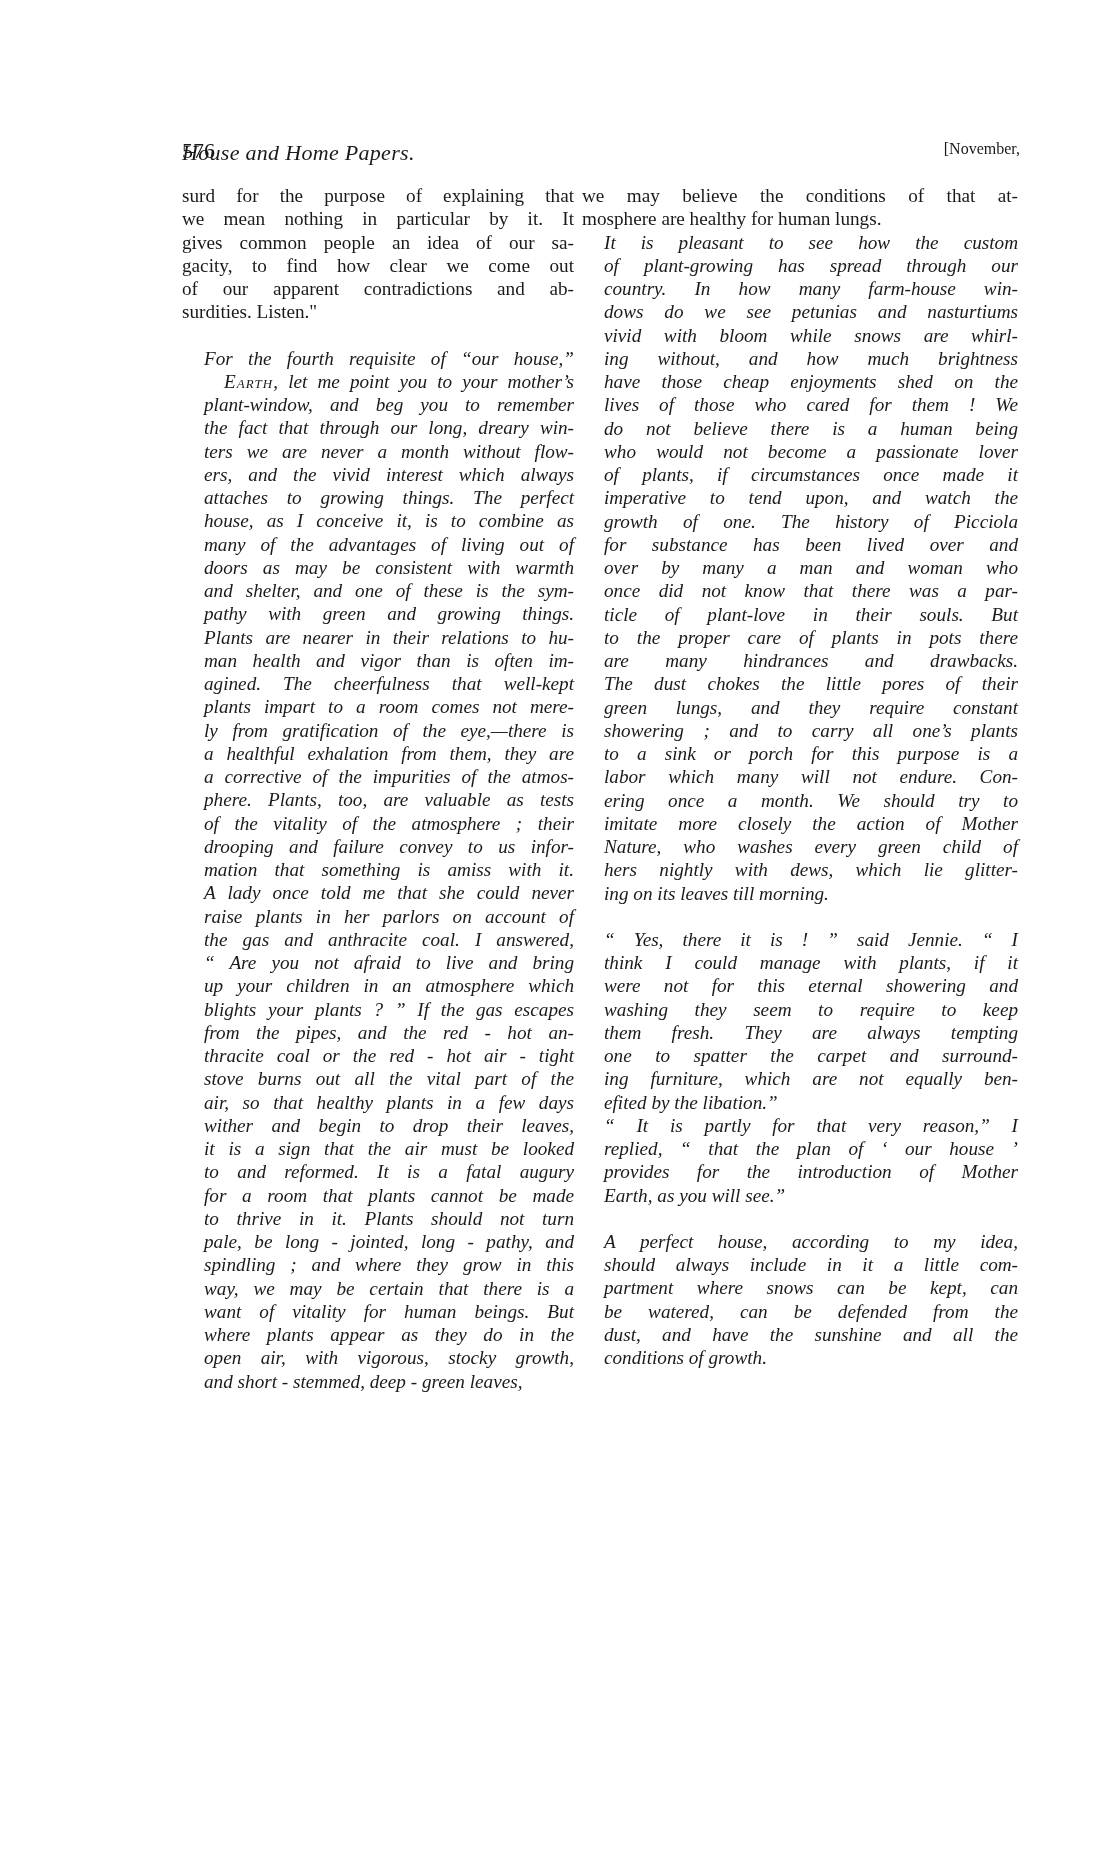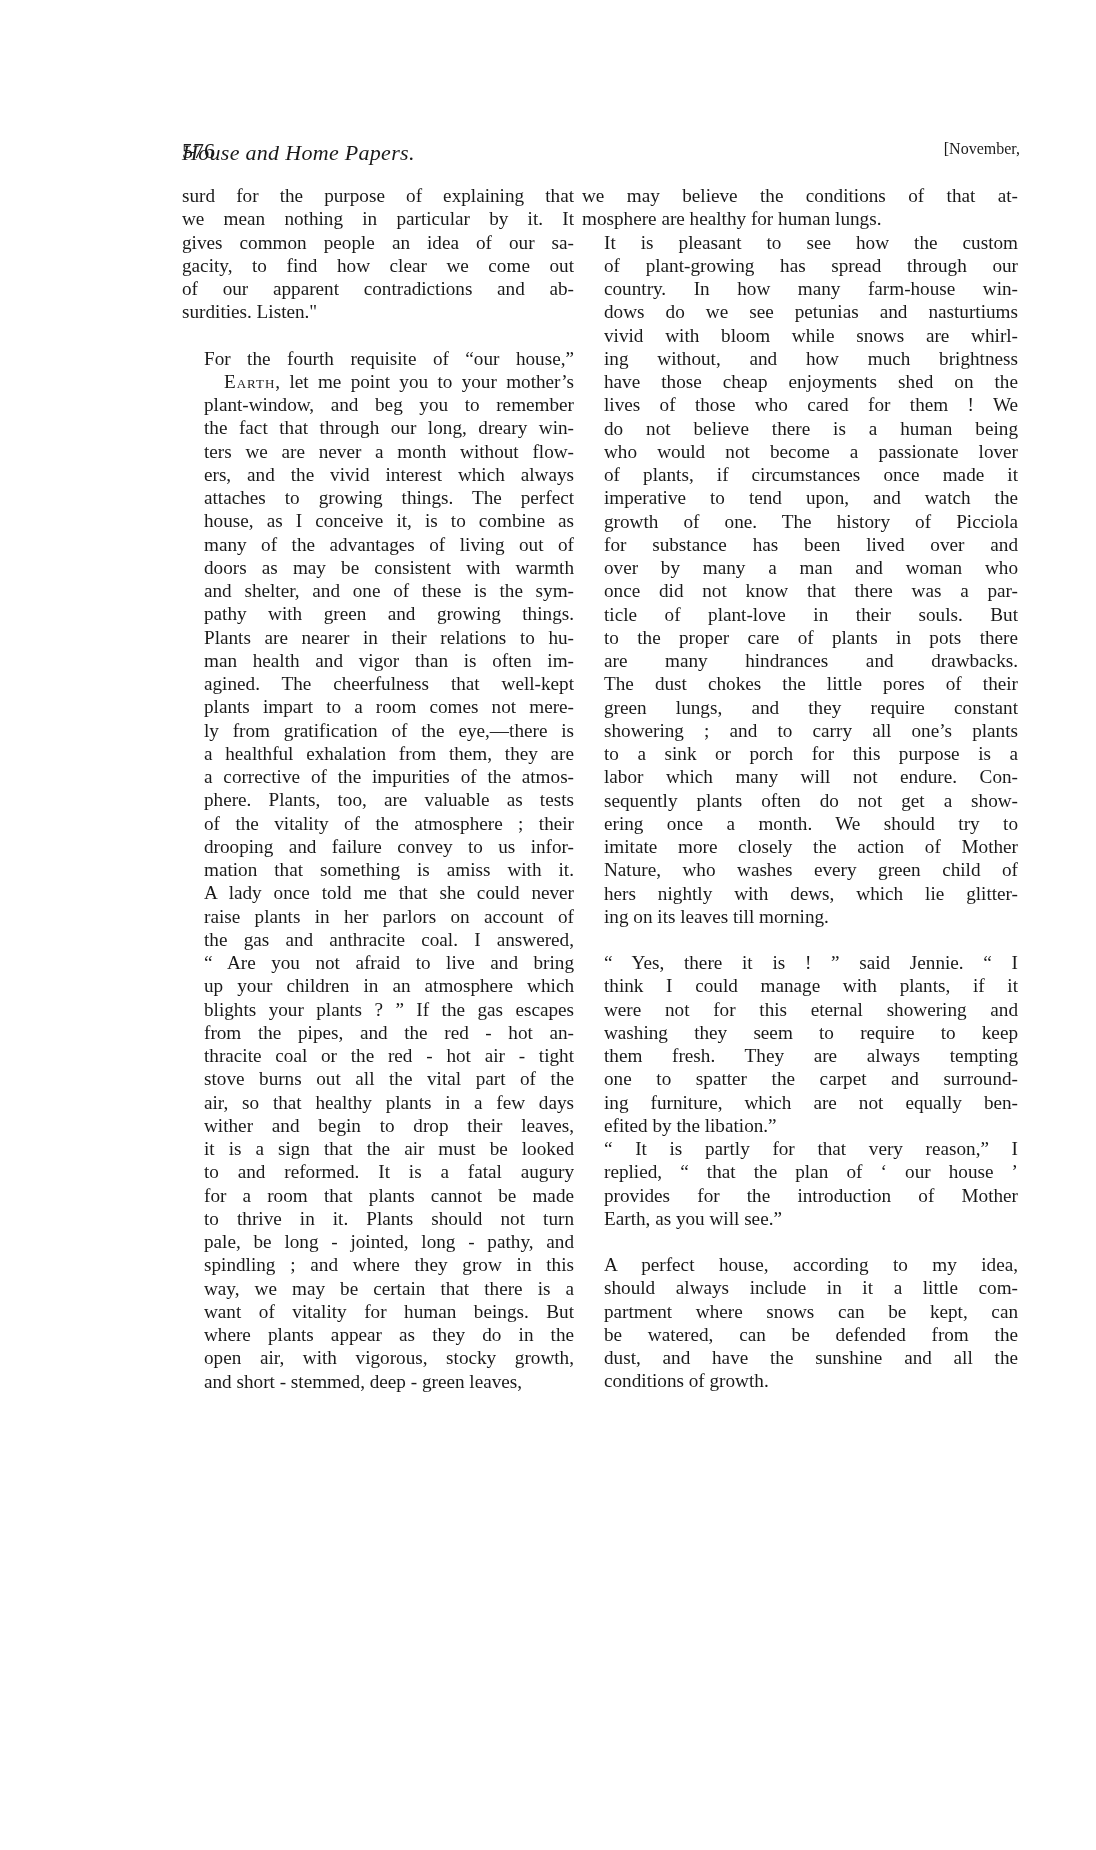--- a/index.html
+++ b/index.html
@@ -68,20 +68,21 @@
     .col-right {
       left: 566px;
       width: 436px;
     }
     .para {
       margin: 0;
       text-indent: 0;
     }
     .para.indent {
       text-indent: 22px;
+      font-style: italic;
     }
     .para.gap-before {
       margin-top: 23px;
     }
     .line {
       display: block;
       white-space: nowrap;
       text-align: justify;
       text-align-last: justify;
     }
@@ -185,21 +186,20 @@
         <span class="line">over by many a man and woman who</span>
         <span class="line">once did not know that there was a par-</span>
         <span class="line">ticle of plant-love in their souls.  But</span>
         <span class="line">to the proper care of plants in pots there</span>
         <span class="line">are many hindrances and drawbacks.</span>
         <span class="line">The dust chokes the little pores of their</span>
         <span class="line">green lungs, and they require constant</span>
         <span class="line">showering ; and to carry all one’s plants</span>
         <span class="line">to a sink or porch for this purpose is a</span>
         <span class="line">labor which many will not endure.  Con-</span>
-        <span class="line">sequently plants often do not get a show-</span>
         <span class="line">ering once a month.  We should try to</span>
         <span class="line">imitate more closely the action of Mother</span>
         <span class="line">Nature, who washes every green child of</span>
         <span class="line">hers nightly with dews, which lie glitter-</span>
         <span class="line last">ing on its leaves till morning.</span>
       </p>
       <p class="para indent gap-before">
         <span class="line" style="text-indent: 22px;">“ Yes, there it is ! ” said Jennie.  “ I</span>
         <span class="line">think I could manage with plants, if it</span>
         <span class="line">were not for this eternal showering and</span>

